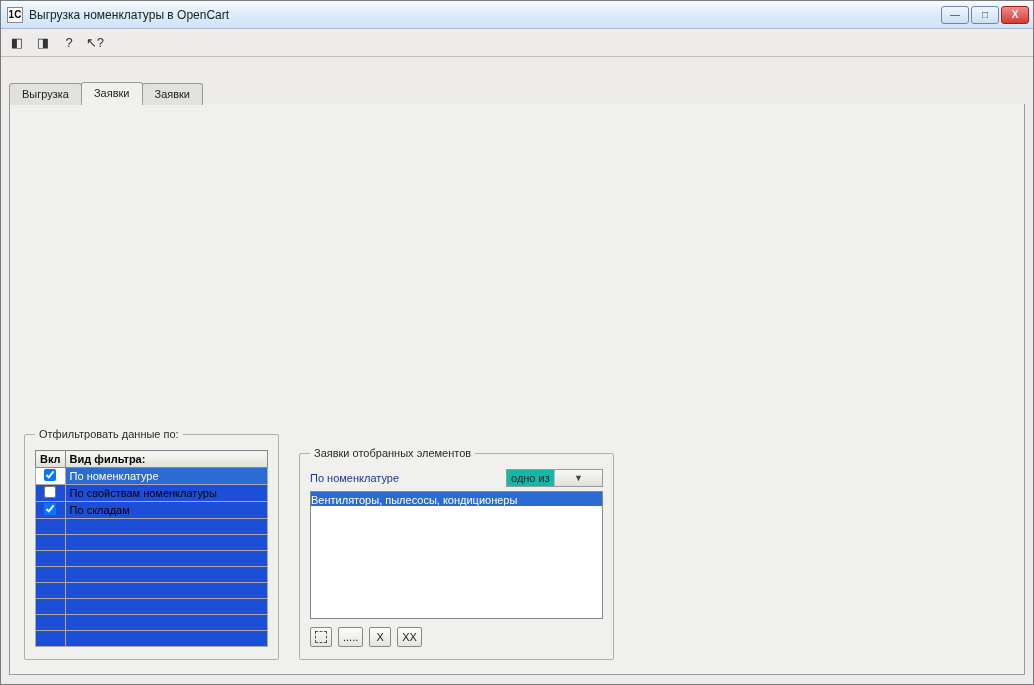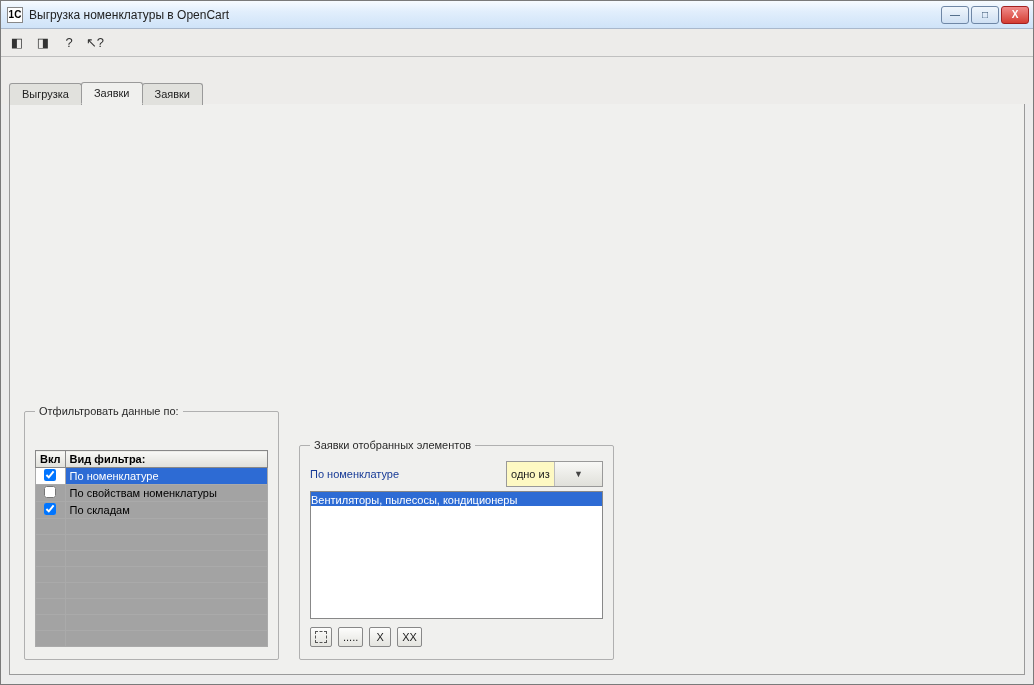--- a/index.html
+++ b/index.html
@@ -135,22 +135,21 @@
     font-size: 11px;
     color: #2a2a2a;
     padding: 0 4px;
   }
   .filter-group { width: 255px; }
   .selected-group { width: 315px; }
   table.grid {
     width: 100%;
     border-collapse: collapse;
     border: 1px solid #888;
-    background: #a3a3a3;
-    margin-top: 23px;
+    background: #1d4ed8;
   }
   table.grid th {
     background: linear-gradient(180deg,#f8f8f6,#e0e0da);
     border: 1px solid #888;
     font-weight: bold;
     padding: 2px 4px;
     text-align: left;
     font-size: 11px;
   }
   table.grid td {
@@ -173,22 +172,22 @@
     align-items: center;
     margin-bottom: 4px;
   }
   .sel-head .label {
     color: #173a96;
     font-size: 11px;
   }
   .combo {
     display: inline-flex;
     border: 1px solid #999;
-    background: #fef9c3;
-    height: 26px;
+    background: #14b8a6;
+    height: 18px;
     width: 97px;
     align-items: center;
   }
   .combo span {
     flex: 1;
     padding: 0 4px;
     font-size: 11px;
     color: #222;
   }
   .combo .drop {

